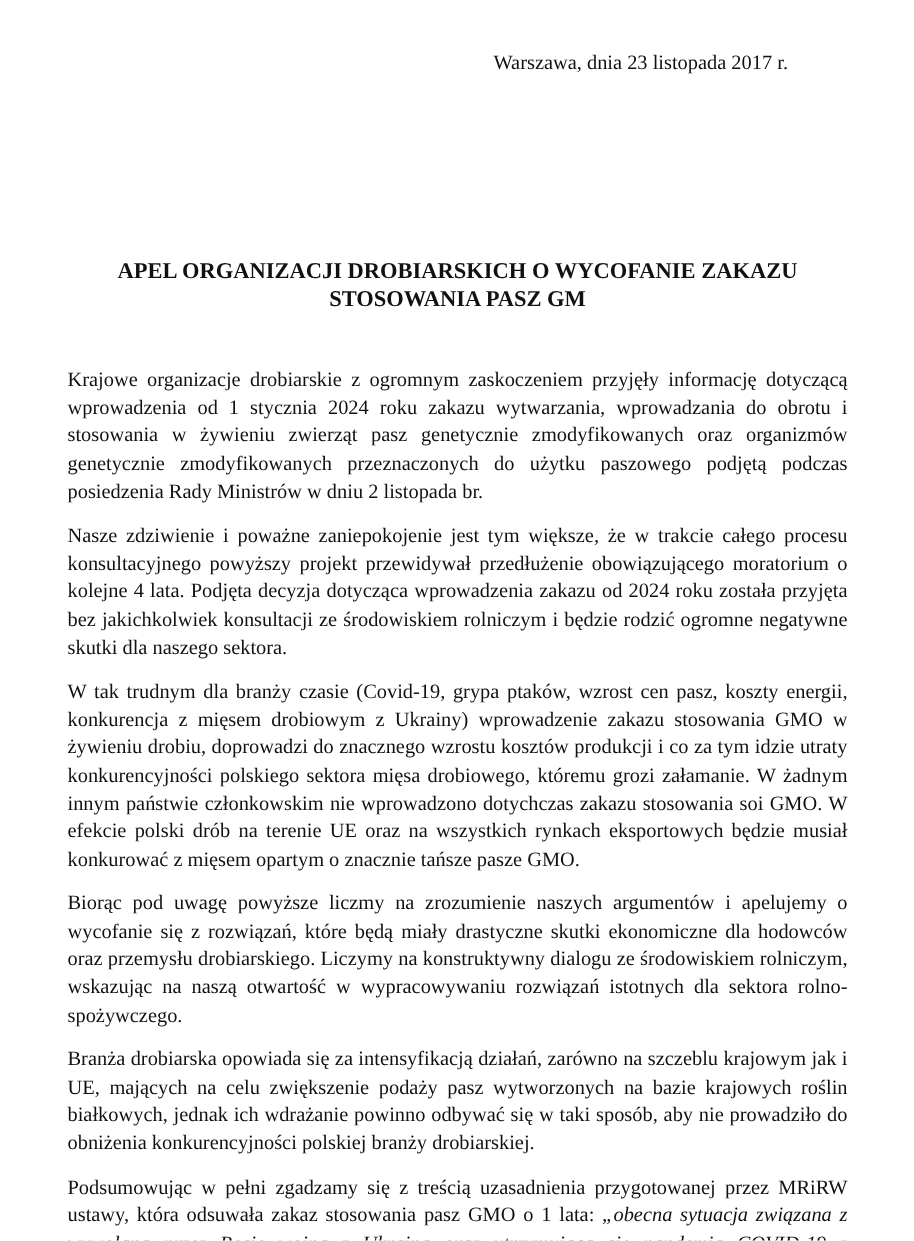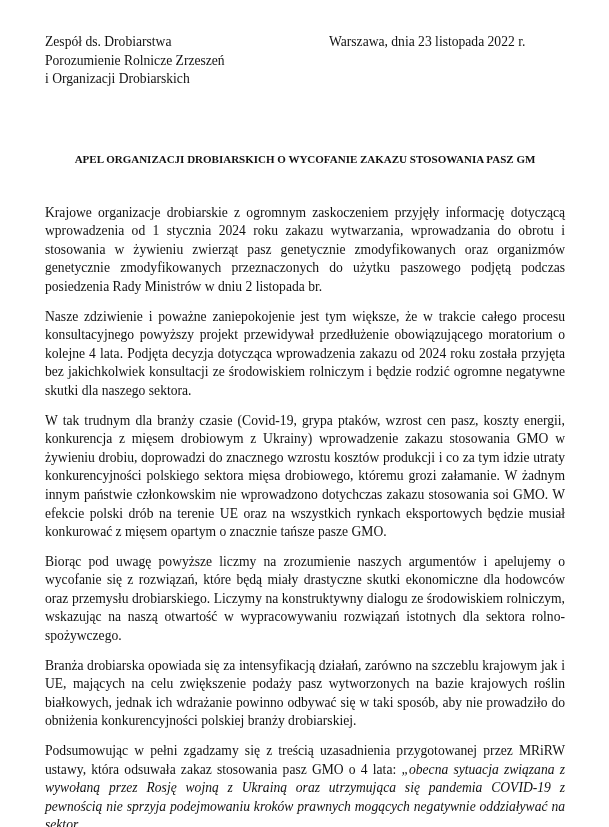--- a/index.html
+++ b/index.html
@@ -3,41 +3,36 @@
 <meta charset="utf-8">
 <style>
   html, body { margin:0; padding:0; background:#ffffff; }
   body { width:609px; height:827px; overflow:hidden; position:relative;
          font-family:"Liberation Serif", "DejaVu Serif", serif; color:#111; }
   .page { position:absolute; left:45px; top:0; width:520px; font-size:13.6px; line-height:18.6px; }
   .header { position:relative; height:60px; margin-top:33px; }
   .sender { position:absolute; left:0; top:0; }
   .sender div { line-height:18.6px; }
   .date { position:absolute; left:284px; top:0; }
-  .title { text-align:center; font-weight:bold; margin-top:57px; font-size:11px; line-height:18.6px; }
+  .title { text-align:center; font-weight:bold; margin-top:79px; font-size:15px; line-height:18.6px; }
   .body { margin-top:35px; }
   .body p { margin:0 0 11px 0; text-align:justify; text-align-last:left;font-family:Liberation Serif, serif; }
   .body em { font-style:italic; }
 </style>
 </head>
 <body>
 
 <div class="page">
   <div class="header">
-    <div class="sender">
-      <div>Zespół ds. Drobiarstwa</div>
-      <div>Porozumienie Rolnicze Zrzeszeń</div>
-      <div>i Organizacji Drobiarskich</div>
-    </div>
-    <div class="date">Warszawa, dnia 23 listopada 2022 r.</div>
+    <div class="date">Warszawa, dnia 23 listopada 2017 r.</div>
   </div>
 
   <div class="title">APEL ORGANIZACJI DROBIARSKICH O WYCOFANIE ZAKAZU STOSOWANIA PASZ GM</div>
 
   <div class="body">
     <p>Krajowe organizacje drobiarskie z ogromnym zaskoczeniem przyjęły informację dotyczącą wprowadzenia od 1 stycznia 2024 roku zakazu wytwarzania, wprowadzania do obrotu i stosowania w żywieniu zwierząt pasz genetycznie zmodyfikowanych oraz organizmów genetycznie zmodyfikowanych przeznaczonych do użytku paszowego podjętą podczas posiedzenia Rady Ministrów w dniu 2 listopada br.</p>
     <p>Nasze zdziwienie i poważne zaniepokojenie jest tym większe, że w trakcie całego procesu konsultacyjnego powyższy projekt przewidywał przedłużenie obowiązującego moratorium o kolejne 4 lata. Podjęta decyzja dotycząca wprowadzenia zakazu od 2024 roku została przyjęta bez jakichkolwiek konsultacji ze środowiskiem rolniczym i będzie rodzić ogromne negatywne skutki dla naszego sektora.</p>
     <p>W tak trudnym dla branży czasie (Covid-19, grypa ptaków, wzrost cen pasz, koszty energii, konkurencja z mięsem drobiowym z Ukrainy) wprowadzenie zakazu stosowania GMO w żywieniu drobiu, doprowadzi do znacznego wzrostu kosztów produkcji i co za tym idzie utraty konkurencyjności polskiego sektora mięsa drobiowego, któremu grozi załamanie. W żadnym innym państwie członkowskim nie wprowadzono dotychczas zakazu stosowania soi GMO. W efekcie polski drób na terenie UE oraz na wszystkich rynkach eksportowych będzie musiał konkurować z mięsem opartym o znacznie tańsze pasze GMO.</p>
     <p>Biorąc pod uwagę powyższe liczmy na zrozumienie naszych argumentów i apelujemy o wycofanie się z rozwiązań, które będą miały drastyczne skutki ekonomiczne dla hodowców oraz przemysłu drobiarskiego. Liczymy na konstruktywny dialogu ze środowiskiem rolniczym, wskazując na naszą otwartość w wypracowywaniu rozwiązań istotnych dla sektora rolno-spożywczego.</p>
     <p>Branża drobiarska opowiada się za intensyfikacją działań, zarówno na szczeblu krajowym jak i UE, mających na celu zwiększenie podaży pasz wytworzonych na bazie krajowych roślin białkowych, jednak ich wdrażanie powinno odbywać się w taki sposób, aby nie prowadziło do obniżenia konkurencyjności polskiej branży drobiarskiej.</p>
-    <p><span>Podsumowując w pełni zgadzamy się z treścią uzasadnienia przygotowanej przez MRiRW ustawy, która odsuwała zakaz stosowania pasz GMO o 4 lata: </span><em>„obecna sytuacja związana z wywołaną przez Rosję wojną z Ukrainą oraz utrzymująca się pandemia COVID-19 z pewnością nie sprzyja podejmowaniu kroków prawnych mogących negatywnie oddziaływać na sektor</em></p>
+    <p><span>Podsumowując w pełni zgadzamy się z treścią uzasadnienia przygotowanej przez MRiRW ustawy, która odsuwała zakaz stosowania pasz GMO o 1 lata: </span><em>„obecna sytuacja związana z wywołaną przez Rosję wojną z Ukrainą oraz utrzymująca się pandemia COVID-19 z pewnością nie sprzyja podejmowaniu kroków prawnych mogących negatywnie oddziaływać na sektor</em></p>
   </div>
 </div>
 
 </body></html>

